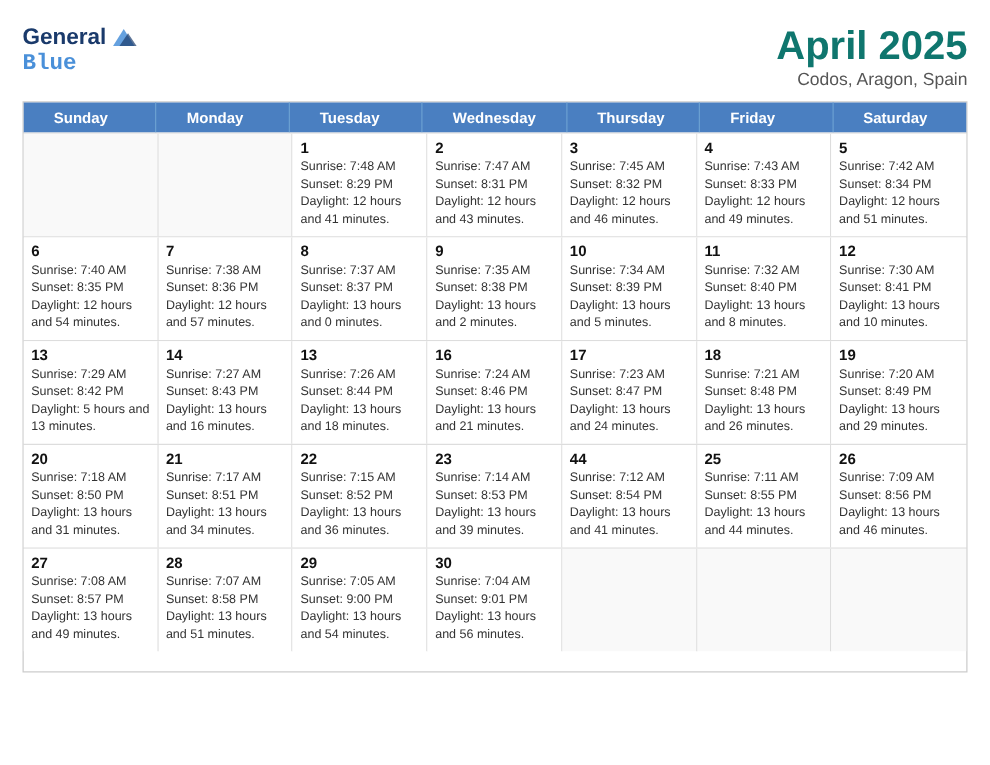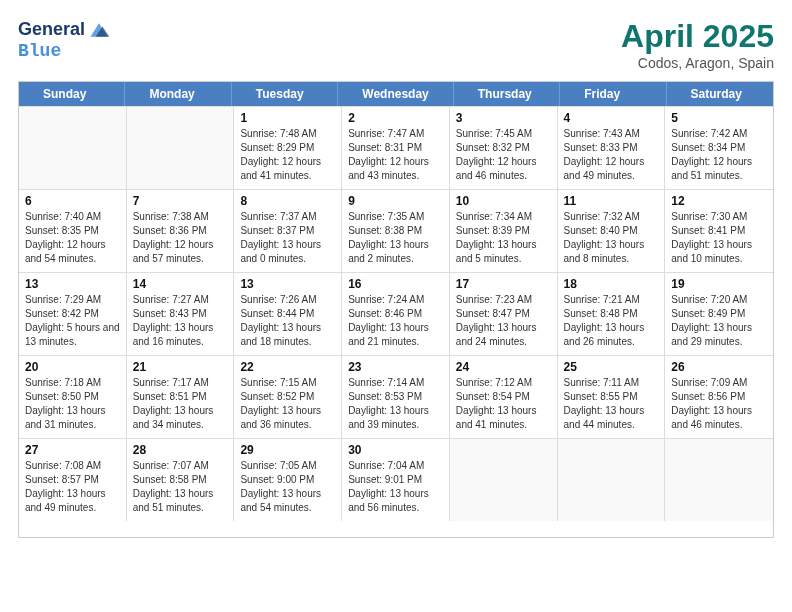--- a/index.html
+++ b/index.html
@@ -286,21 +286,21 @@
             <div class="cell-line">Sunset: 8:52 PM</div>
             <div class="cell-line">Daylight: 13 hours and 36 minutes.</div>
           </div>
           <div class="cal-cell">
             <div class="day-num">23</div>
             <div class="cell-line">Sunrise: 7:14 AM</div>
             <div class="cell-line">Sunset: 8:53 PM</div>
             <div class="cell-line">Daylight: 13 hours and 39 minutes.</div>
           </div>
           <div class="cal-cell">
-            <div class="day-num">24</div>
+            <div class="day-num">44</div>
             <div class="cell-line">Sunrise: 7:12 AM</div>
             <div class="cell-line">Sunset: 8:54 PM</div>
             <div class="cell-line">Daylight: 13 hours and 41 minutes.</div>
           </div>
           <div class="cal-cell">
             <div class="day-num">25</div>
             <div class="cell-line">Sunrise: 7:11 AM</div>
             <div class="cell-line">Sunset: 8:55 PM</div>
             <div class="cell-line">Daylight: 13 hours and 44 minutes.</div>
           </div>

